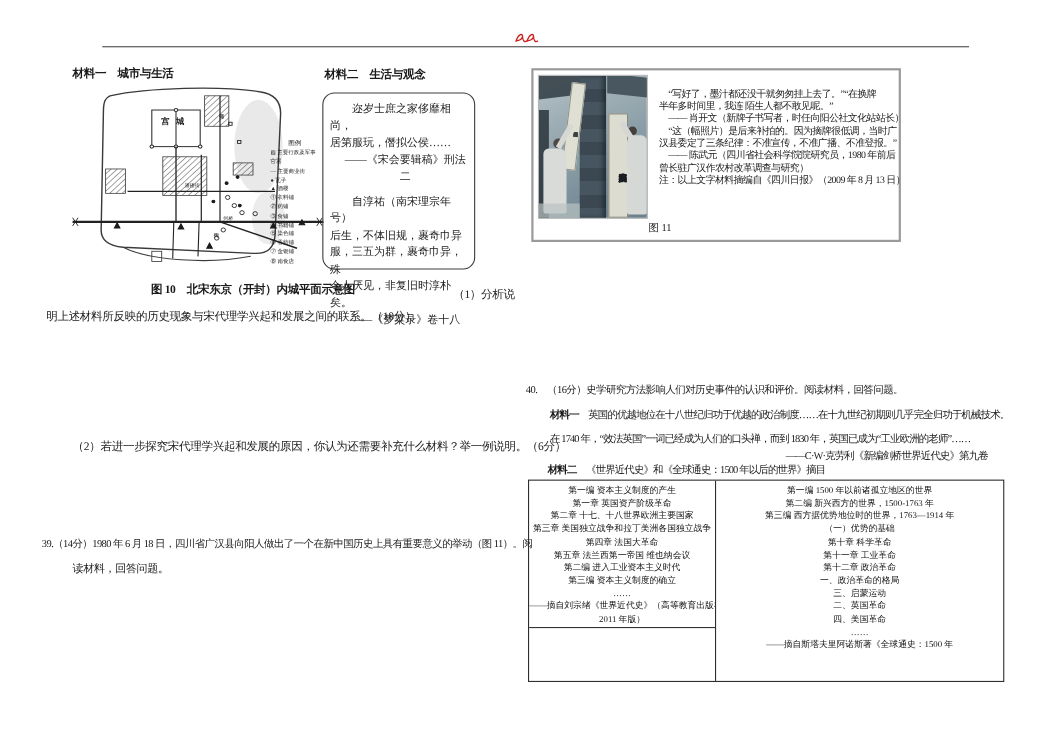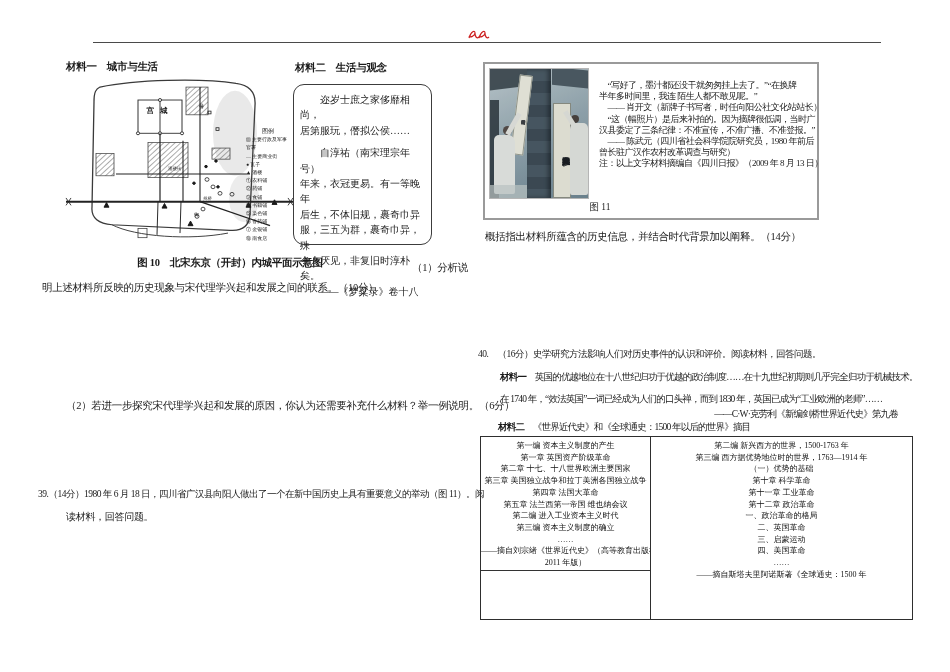--- a/index.html
+++ b/index.html
@@ -144,22 +144,22 @@
         <div>⑤ 染色铺</div>
         <div>⑥ 香药铺</div>
         <div>⑦ 金银铺</div>
         <div>⑧ 南食店</div>
       </div>
   </div>
 
   <div class="panel">
       <div class="ind">迩岁士庶之家侈靡相尚，</div>
       <div>居第服玩，僭拟公侯……</div>
+      <div class="attr">——《宋会要辑稿》刑法二</div>
       <div class="ind gap">自淳祐（南宋理宗年号）</div>
-      <div>年来，衣冠更易。有一等晚年</div>
       <div>后生，不体旧规，裹奇巾异</div>
       <div>服，三五为群，裹奇巾异，殊</div>
       <div>令人厌见，非复旧时淳朴矣。</div>
       <div class="attr">——《梦粱录》卷十八</div>
     </div>
 
   <div class="t b f105" style="left:70px;top:256px;width:320px;text-align:center;">图 10　北宋东京（开封）内城平面示意图</div>
 
   <div class="t f105" style="left:412px;top:261px;">（1）分析说</div>
   <div class="t f105" style="left:42px;top:281px;">明上述材料所反映的历史现象与宋代理学兴起和发展之间的联系。（10分）</div>
@@ -193,21 +193,20 @@
         <div>半年多时间里，我连 陌生人都不敢见呢。”</div>
         <div>　—— 肖开文（新牌子书写者，时任向阳公社文化站站长）</div>
         <div>　“这（幅照片）是后来补拍的。因为摘牌很低调，当时广</div>
         <div>汉县委定了三条纪律：不准宣传，不准广播、不准登报。”</div>
         <div>　—— 陈武元（四川省社会科学院院研究员，1980 年前后</div>
         <div>曾长驻广汉作农村改革调查与研究）</div>
         <div>注：以上文字材料摘编自《四川日报》（2009 年 8 月 13 日）</div>
       </div>
   </div>
 
-  <div class="t f105" style="left:485px;top:230px;">概括指出材料所蕴含的历史信息，并结合时代背景加以阐释。（14分）</div>
 
   <div class="t f95" style="left:478px;top:348px;">40.　（16分）史学研究方法影响人们对历史事件的认识和评价。阅读材料，回答问题。</div>
 
   <div class="t f95w" style="left:500px;top:371px;">
     <span class="b">材料一</span><span>　英国的优越地位在十八世纪归功于优越的政治制度……在十九世纪初期则几乎完全归功于机械技术。</span>
   </div>
   <div class="t f95w" style="left:500px;top:393px;">在 1740 年，“效法英国”一词已经成为人们的口头禅，而到 1830 年，英国已成为“工业欧洲的老师”……</div>
   <div class="t f95w" style="left:500px;top:408px;width:398px;text-align:right;">——C·W·克劳利《新编剑桥世界近代史》第九卷</div>
 
   <div class="t f95w" style="left:498px;top:421px;">
@@ -222,28 +221,29 @@
         <div>第三章 美国独立战争和拉丁美洲各国独立战争</div>
         <div>第四章 法国大革命</div>
         <div>第五章 法兰西第一帝国 维也纳会议</div>
         <div>第二编 进入工业资本主义时代</div>
         <div>第三编 资本主义制度的确立</div>
         <div>……</div>
         <div>——摘自刘宗绪《世界近代史》（高等教育出版社</div>
         <div class="u">2011 年版）</div>
       </div>
     <div class="cellR">
+        <div>第一编 1500 年以前诸孤立地区的世界</div>
         <div>第二编 新兴西方的世界，1500-1763 年</div>
         <div>第三编 西方据优势地位时的世界，1763—1914 年</div>
         <div>（一）优势的基础</div>
         <div>第十章 科学革命</div>
         <div>第十一章 工业革命</div>
         <div>第十二章 政治革命</div>
         <div>一、政治革命的格局</div>
+        <div>三、启蒙运动</div>
         <div>二、英国革命</div>
-        <div>三、启蒙运动</div>
         <div>四、美国革命</div>
         <div>……</div>
         <div>——摘自斯塔夫里阿诺斯著《全球通史：1500 年</div>
       </div>
   </div>
 
 </div>
 
 </body></html>

